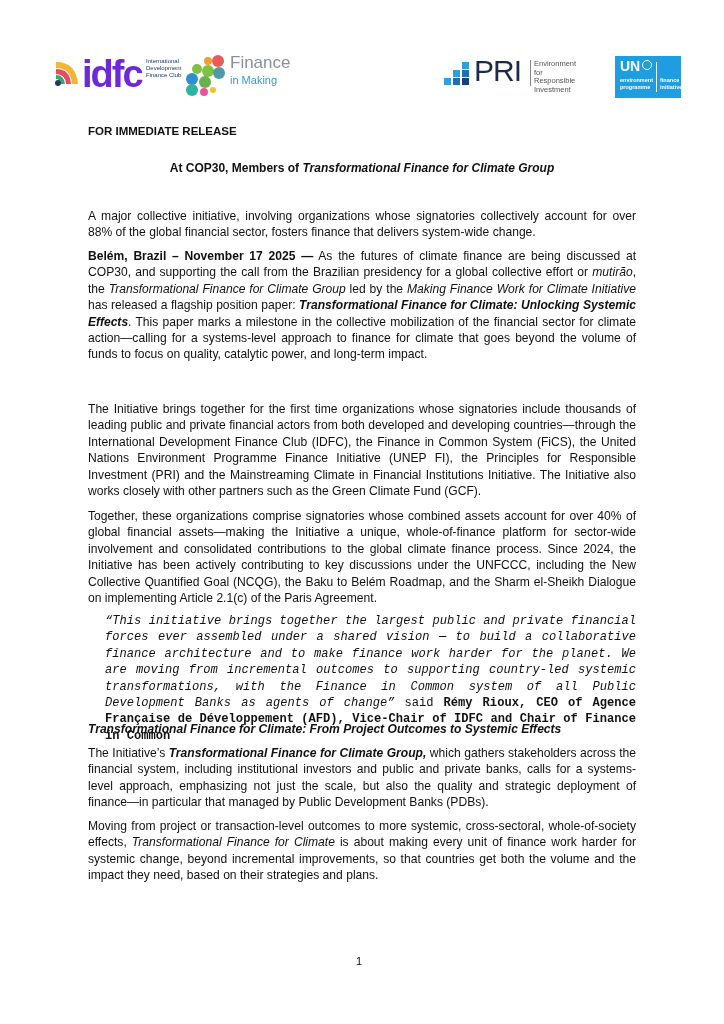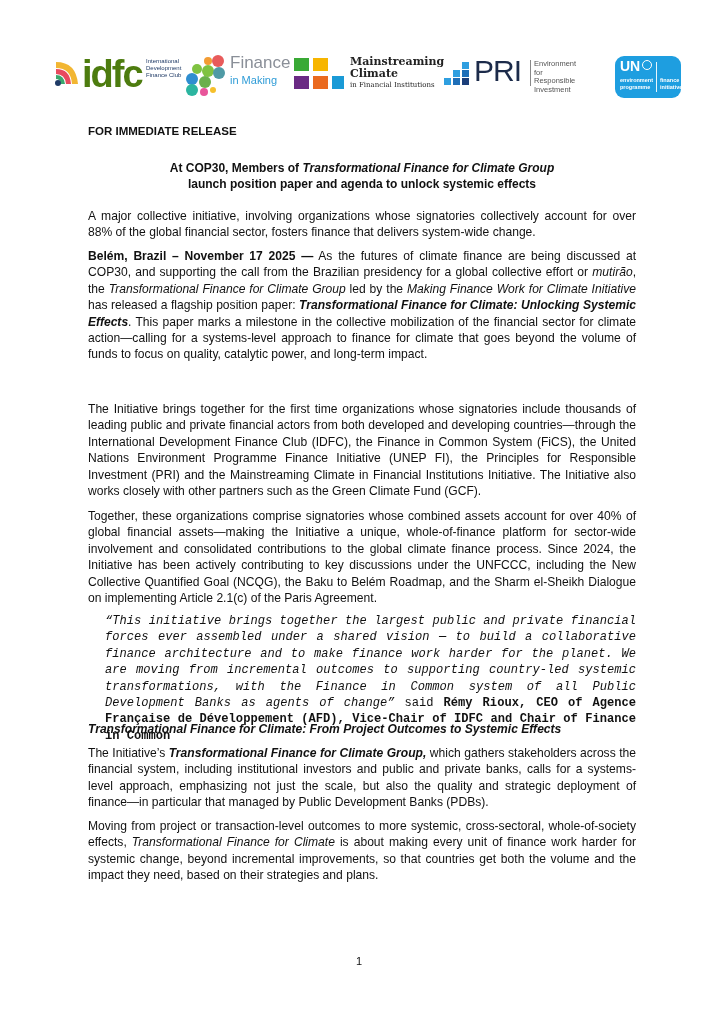--- a/index.html
+++ b/index.html
@@ -4,41 +4,41 @@
 <style>
   html, body { margin: 0; padding: 0; background: #ffffff; }
   body { width: 724px; height: 1024px; position: relative; overflow: hidden; color: #111; }
   .page { position: absolute; left: 0; top: 0; width: 724px; height: 1024px; background: #fff; }
 
   
   .logos { position: absolute; top: 48px; left: 54px; width: 630px; height: 56px; }
   .logo { position: absolute; top: 0; height: 56px; }
   .idfc { left: 0; width: 125px; }
   .idfc .mark { position: absolute; left: 0; top: 10px; width: 28px; height: 32px; }
-  .idfc .word { position: absolute; left: 28px; top: 4px; font-family: "Liberation Sans", sans-serif; font-weight: bold; font-size: 38px; color: #4d7c0f; letter-spacing: -2px; line-height: 44px; }
+  .idfc .word { position: absolute; left: 28px; top: 4px; font-family: "Liberation Sans", sans-serif; font-weight: bold; font-size: 38px; color: #6d28d9; letter-spacing: -2px; line-height: 44px; }
   .idfc .sub { position: absolute; left: 92px; top: 10px; font-family: "Liberation Sans", sans-serif; font-size: 6px; line-height: 7px; color: #1f3a66; width: 40px; }
 
   .fic { left: 130px; width: 110px; }
   .fic .mark { position: absolute; left: 0; top: 4px; width: 42px; height: 46px; }
   .fic .t1 { position: absolute; left: 46px; top: 6px; font-family: "Liberation Sans", sans-serif; font-size: 17px; color: #8a8f98; line-height: 18px; }
   .fic .t2 { position: absolute; left: 46px; top: 26px; font-family: "Liberation Sans", sans-serif; font-size: 11px; color: #2f9cd7; line-height: 12px; }
 
   .mcfi { left: 240px; width: 150px; }
   .mcfi .sq { position: absolute; width: 15px; height: 13px; }
   .mcfi .t1 { position: absolute; left: 56px; top: 8px; font-family: "DejaVu Serif", serif; font-weight: bold; font-size: 11px; color: #222; line-height: 12px; }
   .mcfi .t2 { position: absolute; left: 56px; top: 20px; font-family: "DejaVu Serif", serif; font-weight: bold; font-size: 11px; color: #222; line-height: 12px; }
   .mcfi .t3 { position: absolute; left: 56px; top: 33px; font-family: "DejaVu Serif", serif; font-size: 7px; color: #222; line-height: 9px; }
 
   .pri { left: 390px; width: 135px; }
   .pri .sq { position: absolute; width: 7px; height: 7px; }
   .pri .word { position: absolute; left: 30px; top: 8px; font-family: "Liberation Sans", sans-serif; font-size: 30px; color: #1c2b4a; line-height: 30px; letter-spacing: -1px; }
   .pri .bar { position: absolute; left: 86px; top: 12px; width: 1px; height: 26px; background: #888; }
   .pri .sub { position: absolute; left: 90px; top: 12px; font-family: "Liberation Sans", sans-serif; font-size: 7.5px; color: #555; line-height: 8.5px; }
 
-  .unep { left: 561px; top: 8px; width: 66px; height: 42px; background: #1e9ee0; border-radius: 9px; }
+  .unep { left: 561px; top: 8px; width: 66px; height: 42px; background: #1e9ee0; }
   .unep .un { position: absolute; left: 5px; top: 2px; font-family: "Liberation Sans", sans-serif; font-weight: bold; color: #fff; font-size: 14px; line-height: 16px; }
   .unep .emb { position: absolute; left: 27px; top: 4px; width: 10px; height: 10px; border: 1.2px solid #fff; border-radius: 50%; box-sizing: border-box; }
   .unep .env { position: absolute; left: 5px; top: 21px; font-family: "Liberation Sans", sans-serif; font-weight: bold; color: #fff; font-size: 5.5px; line-height: 6.5px; }
   .unep .div { position: absolute; left: 41px; top: 6px; width: 1px; height: 30px; background: #fff; opacity: 0.9; }
   .unep .fi { position: absolute; left: 45px; top: 21px; font-family: "Liberation Sans", sans-serif; font-weight: bold; color: #fff; font-size: 5.5px; line-height: 6.5px; }
   .release { position: absolute; left: 88px; top: 125px; font-family: "Liberation Sans", sans-serif; font-weight: bold; font-size: 11.5px; }
   .headline { position: absolute; left: 88px; top: 160px; width: 548px; text-align: center; font-family: "Liberation Sans", sans-serif; font-weight: bold; font-size: 12px; line-height: 16px; }
   .block { position: absolute; left: 88px; width: 548px; font-family: "Liberation Sans", sans-serif; font-size: 12.1px; line-height: 16.4px; text-align: justify; }
   .block.sec { font-weight: bold; font-style: italic; }
   .quote { position: absolute; left: 105px; width: 531px; font-family: Liberation Mono, monospace; font-size: 12.1px; line-height: 16.4px; text-align: justify; }
@@ -73,30 +73,20 @@
         <circle cx="8" cy="27" r="6" fill="#2f8ed0"></circle>
         <circle cx="21" cy="30" r="6" fill="#6ab04c"></circle>
         <circle cx="8" cy="38" r="6" fill="#2bb5a0"></circle>
         <circle cx="20" cy="40" r="4" fill="#e8559a"></circle>
         <circle cx="29" cy="38" r="3" fill="#f6c02c"></circle>
       </svg>
       <div class="t1">Finance</div>
       <div class="t2">in Making</div>
     </div>
 
-    <div class="logo mcfi">
-      <div class="sq" style="left:0;top:10px;background:#39a935;"></div>
-      <div class="sq" style="left:19px;top:10px;background:#f7b500;"></div>
-      <div class="sq" style="left:0;top:28px;background:#6a2a84;"></div>
-      <div class="sq" style="left:19px;top:28px;background:#ea6a1f;"></div>
-      <div class="sq" style="left:38px;top:28px;background:#1a9ad6;width:12px;"></div>
-      <div class="t1">Mainstreaming</div>
-      <div class="t2">Climate</div>
-      <div class="t3">in Financial Institutions</div>
-    </div>
 
     <div class="logo pri">
       <div class="sq" style="left:18px;top:14px;background:#2f9fe0;"></div>
       <div class="sq" style="left:9px;top:22px;background:#2f9fe0;"></div>
       <div class="sq" style="left:18px;top:22px;background:#1f6fb8;"></div>
       <div class="sq" style="left:0;top:30px;background:#2f9fe0;"></div>
       <div class="sq" style="left:9px;top:30px;background:#1f6fb8;"></div>
       <div class="sq" style="left:18px;top:30px;background:#1c3f7a;"></div>
       <div class="word">PRI</div>
       <div class="bar"></div>
@@ -119,21 +109,20 @@
         <div>finance</div>
         <div>initiative</div>
       </div>
     </div>
   </div>
 
   <div class="release">FOR IMMEDIATE RELEASE</div>
 
   <div class="headline">
     <div><span>At COP30, Members of </span><i>Transformational Finance for Climate Group</i></div>
-    <div>launch position paper and agenda to unlock systemic effects</div>
   </div>
 
   <p class="block" style="top:208px;margin:0;">A major collective initiative, involving organizations whose signatories collectively account for over 88% of the global financial sector, fosters finance that delivers system-wide change.</p>
 
   <p class="block" style="top:248px;margin:0;"><b>Belém, Brazil – November 17 2025 —</b><span> As the futures of climate finance are being discussed at COP30, and supporting the call from the Brazilian presidency for a global collective effort or </span><i>mutirão</i><span>, the </span><i>Transformational Finance for Climate Group</i><span> led by the </span><i>Making Finance Work for Climate Initiative</i><span> has released a flagship position paper: </span><b><i>Transformational Finance for Climate: Unlocking Systemic Effects</i></b><span>. This paper marks a milestone in the collective mobilization of the financial sector for climate action—calling for a systems-level approach to finance for climate that goes beyond the volume of funds to focus on quality, catalytic power, and long-term impact.</span></p>
 
   <p class="block" style="top:401px;margin:0;">The Initiative brings together for the first time organizations whose signatories include thousands of leading public and private financial actors from both developed and developing countries—through the International Development Finance Club (IDFC), the Finance in Common System (FiCS), the United Nations Environment Programme Finance Initiative (UNEP FI), the Principles for Responsible Investment (PRI) and the Mainstreaming Climate in Financial Institutions Initiative. The Initiative also works closely with other partners such as the Green Climate Fund (GCF).</p>
   <p class="block" style="top:508px;margin:0;">Together, these organizations comprise signatories whose combined assets account for over 40% of global financial assets—making the Initiative a unique, whole-of-finance platform for sector-wide involvement and consolidated contributions to the global climate finance process. Since 2024, the Initiative has been actively contributing to key discussions under the UNFCCC, including the New Collective Quantified Goal (NCQG), the Baku to Belém Roadmap, and the Sharm el-Sheikh Dialogue on implementing Article 2.1(c) of the Paris Agreement.</p>
 
   <p class="quote" style="top:613px;margin:0;"><i>“This initiative brings together the largest public and private financial forces ever assembled under a shared vision — to build a collaborative finance architecture and to make finance work harder for the planet. We are moving from incremental outcomes to supporting country-led systemic transformations, with the Finance in Common system of all Public Development Banks as agents of change”</i><span> said </span><b>Rémy Rioux, CEO of Agence Française de Développement (AFD), Vice-Chair of IDFC and Chair of Finance in Common</b></p>

